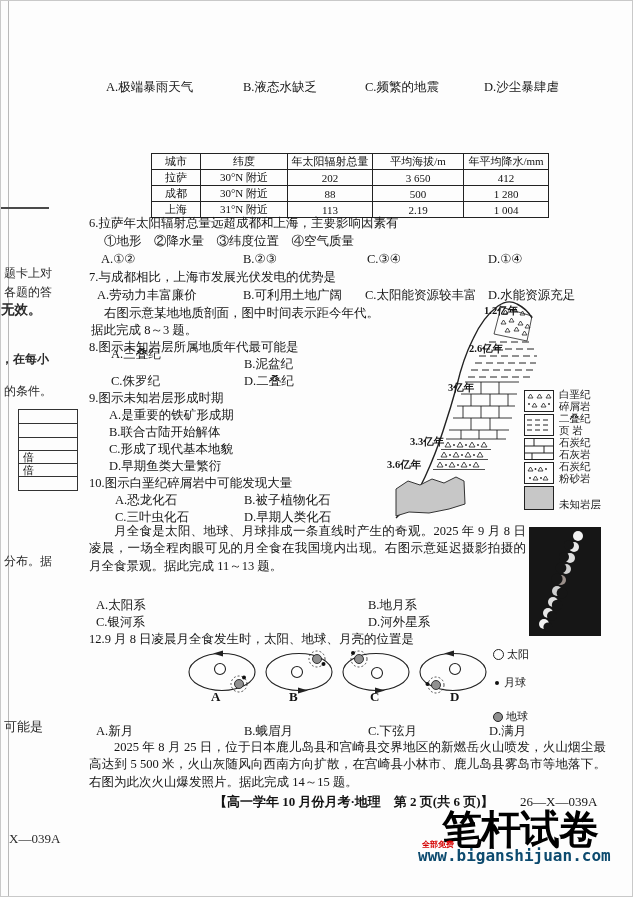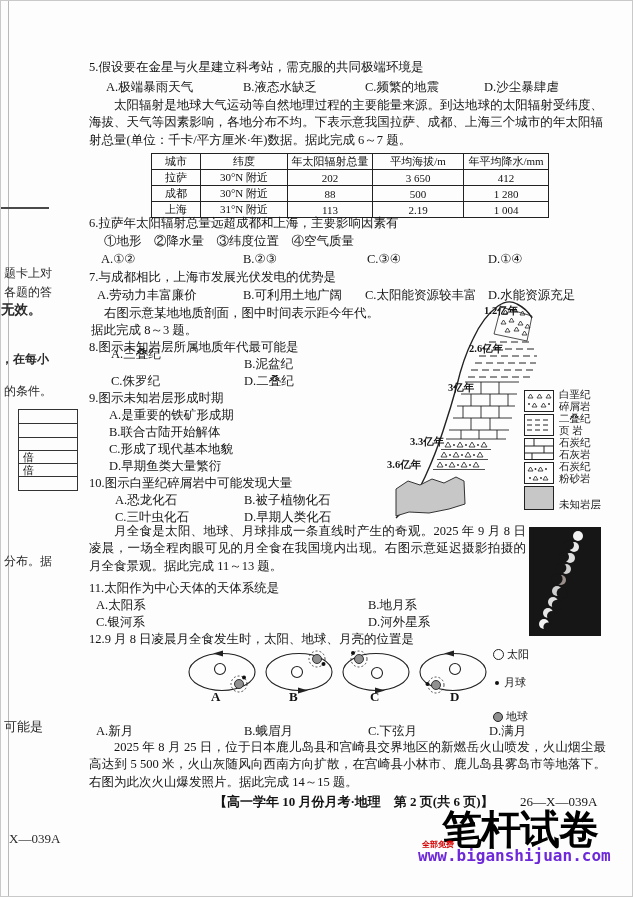--- a/index.html
+++ b/index.html
@@ -26,21 +26,21 @@
   .ic-sun{width:9px;height:9px;border:1.2px solid #222;border-radius:50%;background:#fff;}
   .ic-earth{width:8px;height:8px;border:1px solid #222;border-radius:50%;background:#909090;}
   .ic-moon{width:4px;height:4px;border-radius:50%;background:#111;margin:0 2px;}
   .footer-c{position:absolute;left:213px;top:792px;font-size:13px;font-weight:bold;white-space:nowrap;}
   .footer-code{position:absolute;left:519px;top:793px;font-size:13px;white-space:nowrap;}
   .wm-title{position:absolute;left:441px;top:801px;font-size:40px;font-weight:bold;
             font-family:"Liberation Sans",sans-serif;letter-spacing:-1px;color:#000;}
   .wm-badge{position:absolute;left:421px;top:838px;font-size:8px;font-weight:bold;color:#d40000;
             font-family:"Liberation Sans",sans-serif;}
   .wm-url{position:absolute;left:417px;top:845px;font-size:16px;font-weight:bold;
-          font-family:"DejaVu Sans Mono",monospace;color:#6d28d9;}
+          font-family:"DejaVu Sans Mono",monospace;color:#0c4a6e;}
 </style>
 </head>
 <body>
 
 <div class="page">
 
   <div class="scanline-v"></div>
   <div class="scanline-h"></div>
   <div class="frag" style="left:3px;top:264px;">题卡上对</div>
   <div class="frag" style="left:3px;top:283px;">各题的答</div>
@@ -52,27 +52,25 @@
     <div class="row"></div>
     <div class="row"></div>
     <div class="row">倍</div>
     <div class="row">倍</div>
     <div class="row"></div>
   </div>
   <div class="frag" style="left:3px;top:552px;">分布。据</div>
   <div class="frag" style="left:3px;top:717px;font-size:13px;">可能是</div>
   <div class="frag" style="left:8px;top:789px;font-size:13px;margin-top:41px;">X—039A</div>
 
-  <div class="txt" style="left:88px;top:58px;">5.假设要在金星与火星建立科考站，需克服的共同极端环境是</div>
   <div class="opt" style="left:105px;top:78px;">A.极端暴雨天气</div>
   <div class="opt" style="left:242px;top:78px;">B.液态水缺乏</div>
   <div class="opt" style="left:364px;top:78px;">C.频繁的地震</div>
   <div class="opt" style="left:483px;top:78px;">D.沙尘暴肆虐</div>
 
-  <div class="para" style="left:88px;top:96px;width:514px;">太阳辐射是地球大气运动等自然地理过程的主要能量来源。到达地球的太阳辐射受纬度、海拔、天气等因素影响，各地分布不均。下表示意我国拉萨、成都、上海三个城市的年太阳辐射总量(单位：千卡/平方厘米·年)数据。据此完成 6～7 题。</div>
 
   <table class="data">
     <tbody>
         <tr>
       <th style="width:42px;">城市</th>
       <th style="width:80px;">纬度</th>
       <th style="width:78px;">年太阳辐射总量</th>
       <th style="width:84px;">平均海拔/m</th>
       <th style="width:78px;">年平均降水/mm</th>
     </tr>
@@ -299,21 +297,20 @@
     <circle cx="28" cy="64" r="5" fill="#cfcfcf"></circle>
       <circle cx="33" cy="66" r="5.4" fill="#161616"></circle>
     <circle cx="24" cy="75" r="5" fill="#dedede"></circle>
       <circle cx="28" cy="78" r="5.2" fill="#161616"></circle>
     <circle cx="19" cy="86" r="5" fill="#e8e8e8"></circle>
       <circle cx="23" cy="89" r="5" fill="#161616"></circle>
     <circle cx="15" cy="97" r="5" fill="#f2f2f2"></circle>
       <circle cx="19" cy="100" r="4.6" fill="#161616"></circle>
   </svg>
 
-  <div class="txt" style="left:88px;top:579px;">11.太阳作为中心天体的天体系统是</div>
   <div class="opt" style="left:95px;top:596px;">A.太阳系</div>
   <div class="opt" style="left:367px;top:596px;">B.地月系</div>
   <div class="opt" style="left:95px;top:613px;">C.银河系</div>
   <div class="opt" style="left:367px;top:613px;">D.河外星系</div>
 
   <div class="txt" style="left:88px;top:630px;">12.9 月 8 日凌晨月全食发生时，太阳、地球、月亮的位置是</div>
 
   <svg style="position:absolute;left:182px;top:646px;" width="78" height="48" viewBox="0 0 78 48">
     <ellipse cx="39" cy="25" rx="33" ry="18.5" fill="none" stroke="#222" stroke-width="1.1"></ellipse>
     <polygon points="30,6.5 40,3.5 40,9.5" fill="#222"></polygon>

